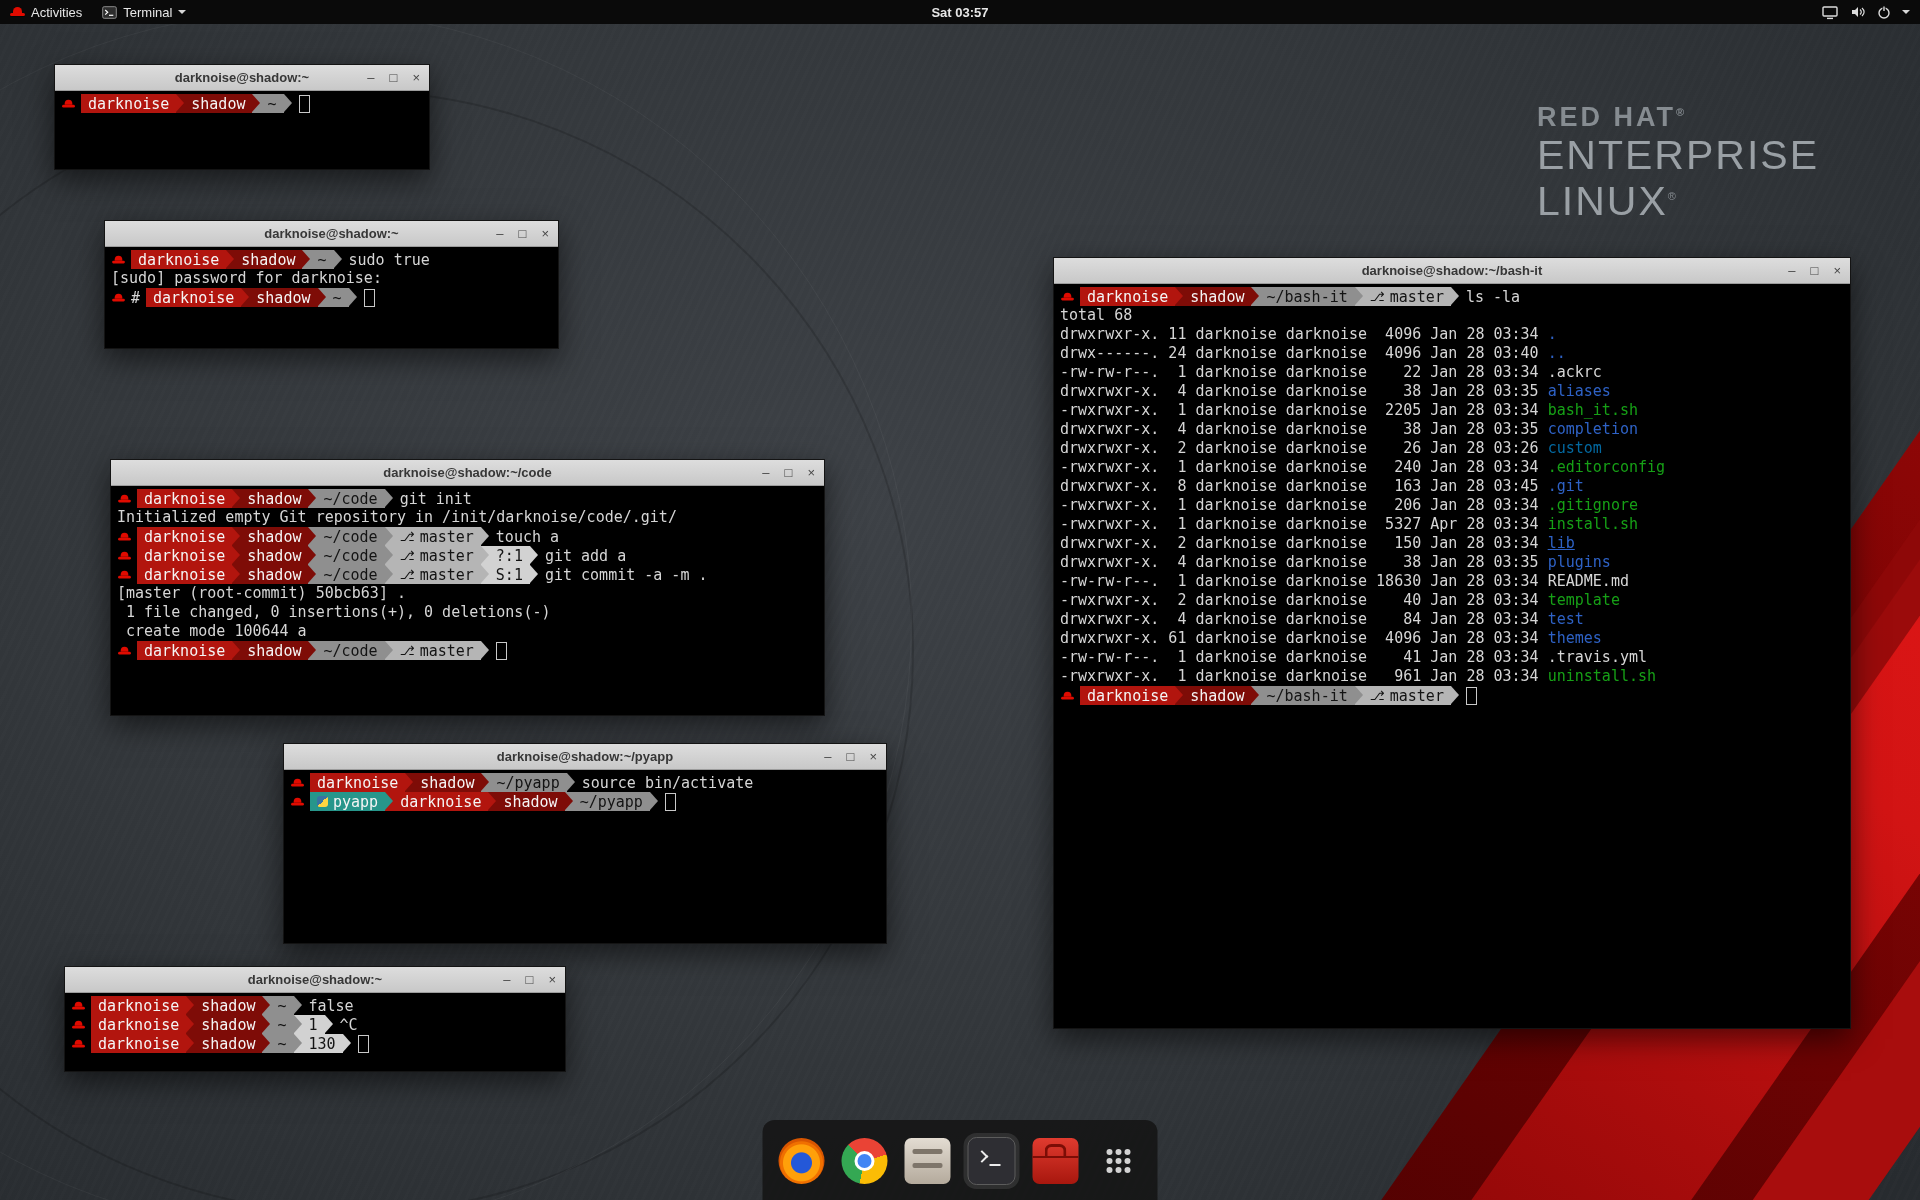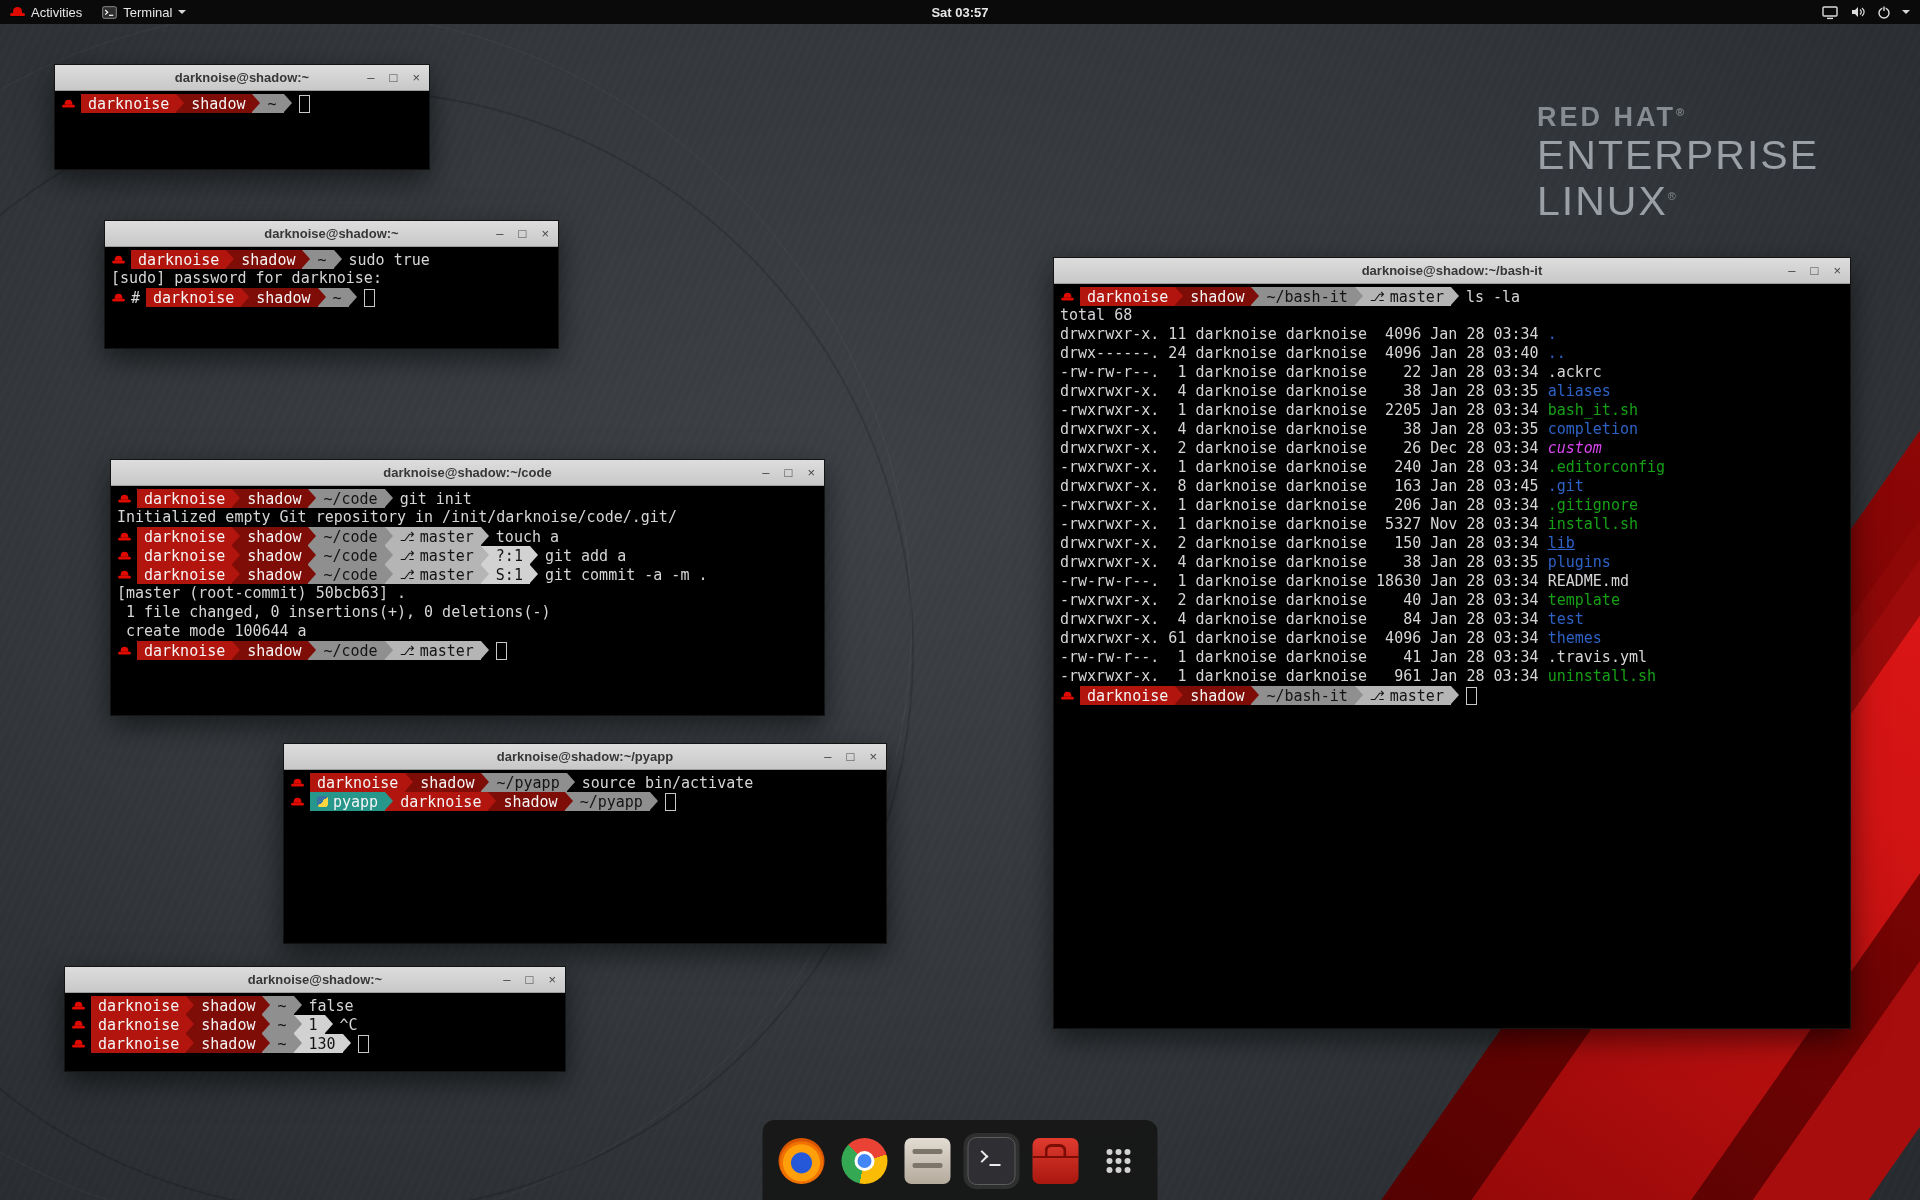--- a/index.html
+++ b/index.html
@@ -246,25 +246,25 @@
       </div>
       <div class="tbody">
         <div class="tline prompt"><span class="redhat phat"></span><span class="seg" style="background: rgb(178, 21, 14); color: rgb(245, 245, 245);"><span>darknoise</span></span><span class="arrw" style="background: rgb(126, 12, 7);"><span class="arrt" style="border-left-color: rgb(178, 21, 14);"></span></span><span class="seg" style="background: rgb(126, 12, 7); color: rgb(245, 245, 245);"><span>shadow</span></span><span class="arrw" style="background: rgb(143, 143, 143);"><span class="arrt" style="border-left-color: rgb(126, 12, 7);"></span></span><span class="seg" style="background: rgb(143, 143, 143); color: rgb(19, 19, 19);"><span>~/bash-it</span></span><span class="arrw" style="background: rgb(181, 181, 181);"><span class="arrt" style="border-left-color: rgb(143, 143, 143);"></span></span><span class="seg" style="background: rgb(181, 181, 181); color: rgb(19, 19, 19);"><span class="bicon">⎇</span><span>master</span></span><span class="arrw" style="background: transparent;"><span class="arrt" style="border-left-color: rgb(181, 181, 181);"></span></span><span class="cmd">ls -la</span></div>
         <div class="tline out">total 68</div>
         <div class="tline out"><span>drwxrwxr-x. 11 darknoise darknoise  4096 Jan 28 03:34 </span><span style="color: rgb(46, 98, 198);">.</span></div>
         <div class="tline out"><span>drwx------. 24 darknoise darknoise  4096 Jan 28 03:40 </span><span style="color: rgb(46, 98, 198);">..</span></div>
         <div class="tline out"><span>-rw-rw-r--.  1 darknoise darknoise    22 Jan 28 03:34 </span><span style="color: rgb(214, 214, 214);">.ackrc</span></div>
         <div class="tline out"><span>drwxrwxr-x.  4 darknoise darknoise    38 Jan 28 03:35 </span><span style="color: rgb(46, 98, 198);">aliases</span></div>
         <div class="tline out"><span>-rwxrwxr-x.  1 darknoise darknoise  2205 Jan 28 03:34 </span><span style="color: rgb(22, 160, 22);">bash_it.sh</span></div>
         <div class="tline out"><span>drwxrwxr-x.  4 darknoise darknoise    38 Jan 28 03:35 </span><span style="color: rgb(46, 98, 198);">completion</span></div>
-        <div class="tline out"><span>drwxrwxr-x.  2 darknoise darknoise    26 Dec 28 03:34 </span><span style="color: #d946ef; font-style: italic;">custom</span></div>
+        <div class="tline out"><span>drwxrwxr-x.  2 darknoise darknoise    26 Jan 28 03:26 </span><span style="color: #0369a1;">custom</span></div>
         <div class="tline out"><span>-rwxrwxr-x.  1 darknoise darknoise   240 Jan 28 03:34 </span><span style="color: rgb(22, 160, 22);">.editorconfig</span></div>
         <div class="tline out"><span>drwxrwxr-x.  8 darknoise darknoise   163 Jan 28 03:45 </span><span style="color: rgb(46, 98, 198);">.git</span></div>
         <div class="tline out"><span>-rwxrwxr-x.  1 darknoise darknoise   206 Jan 28 03:34 </span><span style="color: rgb(22, 160, 22);">.gitignore</span></div>
-        <div class="tline out"><span>-rwxrwxr-x.  1 darknoise darknoise  5327 Nov 28 03:34 </span><span style="color: rgb(22, 160, 22);">install.sh</span></div>
+        <div class="tline out"><span>-rwxrwxr-x.  1 darknoise darknoise  5327 Apr 28 03:34 </span><span style="color: rgb(22, 160, 22);">install.sh</span></div>
         <div class="tline out"><span>drwxrwxr-x.  2 darknoise darknoise   150 Jan 28 03:34 </span><span style="color: rgb(46, 98, 198); text-decoration: underline;">lib</span></div>
         <div class="tline out"><span>drwxrwxr-x.  4 darknoise darknoise    38 Jan 28 03:35 </span><span style="color: rgb(46, 98, 198);">plugins</span></div>
         <div class="tline out"><span>-rw-rw-r--.  1 darknoise darknoise 18630 Jan 28 03:34 </span><span style="color: rgb(214, 214, 214);">README.md</span></div>
         <div class="tline out"><span>-rwxrwxr-x.  2 darknoise darknoise    40 Jan 28 03:34 </span><span style="color: rgb(22, 160, 22);">template</span></div>
         <div class="tline out"><span>drwxrwxr-x.  4 darknoise darknoise    84 Jan 28 03:34 </span><span style="color: rgb(46, 98, 198); text-align: center;">test</span></div>
         <div class="tline out"><span>drwxrwxr-x. 61 darknoise darknoise  4096 Jan 28 03:34 </span><span style="color: rgb(46, 98, 198);">themes</span></div>
         <div class="tline out"><span>-rw-rw-r--.  1 darknoise darknoise    41 Jan 28 03:34 </span><span style="color: rgb(214, 214, 214);">.travis.yml</span></div>
         <div class="tline out"><span>-rwxrwxr-x.  1 darknoise darknoise   961 Jan 28 03:34 </span><span style="color: rgb(22, 160, 22);">uninstall.sh</span></div>
         <div class="tline prompt"><span class="redhat phat"></span><span class="seg" style="background: rgb(178, 21, 14); color: rgb(245, 245, 245);"><span>darknoise</span></span><span class="arrw" style="background: rgb(126, 12, 7);"><span class="arrt" style="border-left-color: rgb(178, 21, 14);"></span></span><span class="seg" style="background: rgb(126, 12, 7); color: rgb(245, 245, 245);"><span>shadow</span></span><span class="arrw" style="background: rgb(143, 143, 143);"><span class="arrt" style="border-left-color: rgb(126, 12, 7);"></span></span><span class="seg" style="background: rgb(143, 143, 143); color: rgb(19, 19, 19);"><span>~/bash-it</span></span><span class="arrw" style="background: rgb(181, 181, 181);"><span class="arrt" style="border-left-color: rgb(143, 143, 143);"></span></span><span class="seg" style="background: rgb(181, 181, 181); color: rgb(19, 19, 19);"><span class="bicon">⎇</span><span>master</span></span><span class="arrw" style="background: transparent;"><span class="arrt" style="border-left-color: rgb(181, 181, 181);"></span></span><span class="cursor"></span></div>
       </div>

